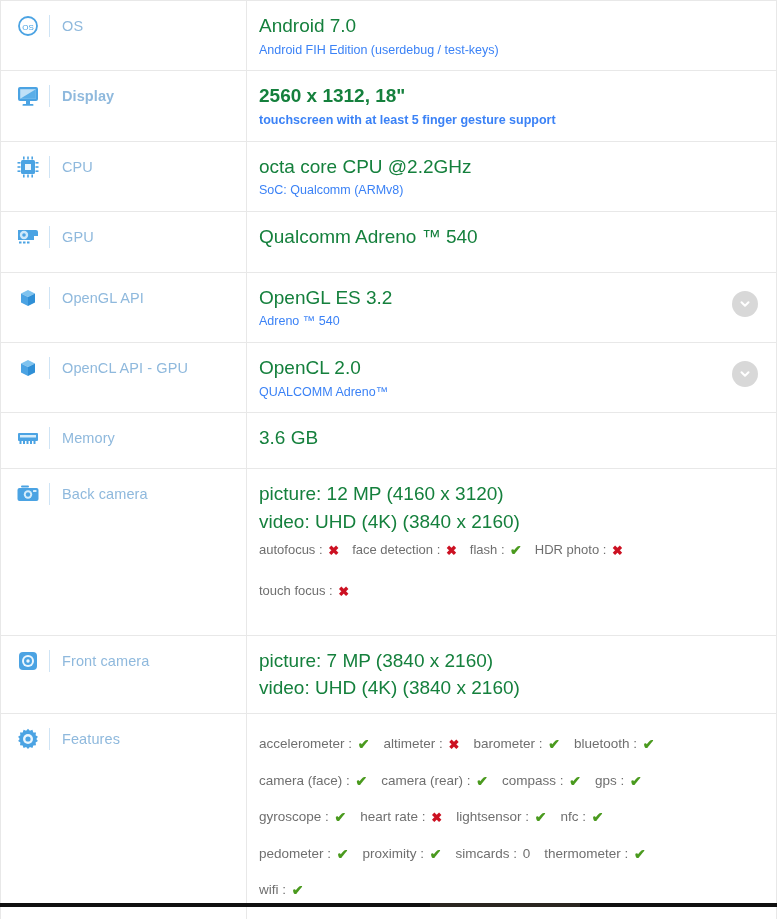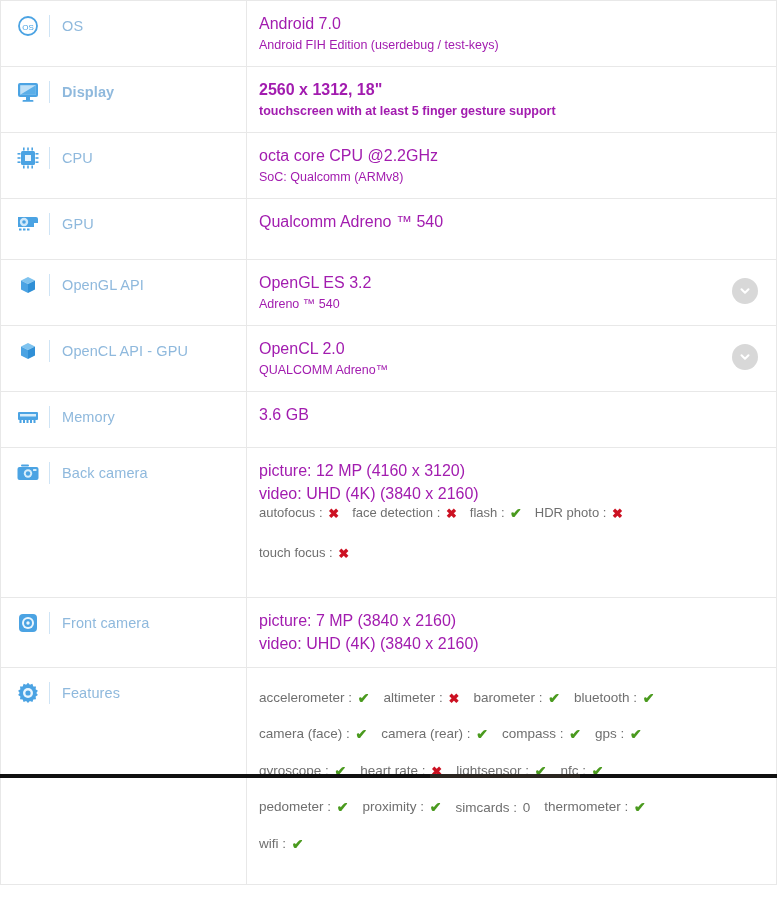--- a/index.html
+++ b/index.html
@@ -2,21 +2,21 @@
 <html><head>
 <meta charset="utf-8">
 <style>
   * { box-sizing: border-box; margin: 0; padding: 0; }
   html, body {
     width: 777px; height: 919px;
     background: #ffffff;
     font-family: "Liberation Sans", sans-serif;
     overflow: hidden;
   }
-  .page { position: relative; width: 777px; height: 778px; background:#fff; }
+  .page { position: relative; width: 777px; height: 907px; background:#fff; }
 
   .spec-table {
     width: 777px;
     border-collapse: collapse;
     table-layout: fixed;
   }
   .spec-row { border-bottom: 1px solid #e8e8e8; }
   .spec-row:first-child { border-top: 1px solid #e8e8e8; }
 
   td.label-cell {
@@ -52,27 +52,27 @@
     flex: 0 0 1px;
   }
   .label-text {
     font-size: 14.5px;
     color: #8fb9dd;
     letter-spacing: .1px;
     white-space: nowrap;
   }
 
   .val-primary {
-    font-size: 16px;
-    color: #a21caf;
+    font-size: 19px;
+    color: #15803d;
     line-height: 1.45;
   }
   .val-secondary {
     font-size: 12.5px;
-    color: #a21caf;
+    color: #3b82f6;
     line-height: 1.5;
     margin-top: 1px;
   }
 
   .feat-wrap {
     margin-top: 12px;
     display: block;
   }
   .feat-line {
     font-size: 12.5px;
@@ -108,21 +108,21 @@
     margin-left: 2px;
   }
 
   
   .features-block .feat-line {
     font-size: 13.5px;
     margin-bottom: 22px;
   }
   .features-block .feat-item { margin-right: 14px; }
 
-  .camera-flags { }
+  .camera-flags { margin-top: 7px; }
   .camera-flags .feat-line { font-size: 13px; margin-bottom: 26px; }
 
   .chevron-btn {
     position: absolute;
     right: 18px;
     top: 18px;
     width: 26px; height: 26px;
     border-radius: 50%;
     background: #d8d8d8;
     display: flex; align-items: center; justify-content: center;

